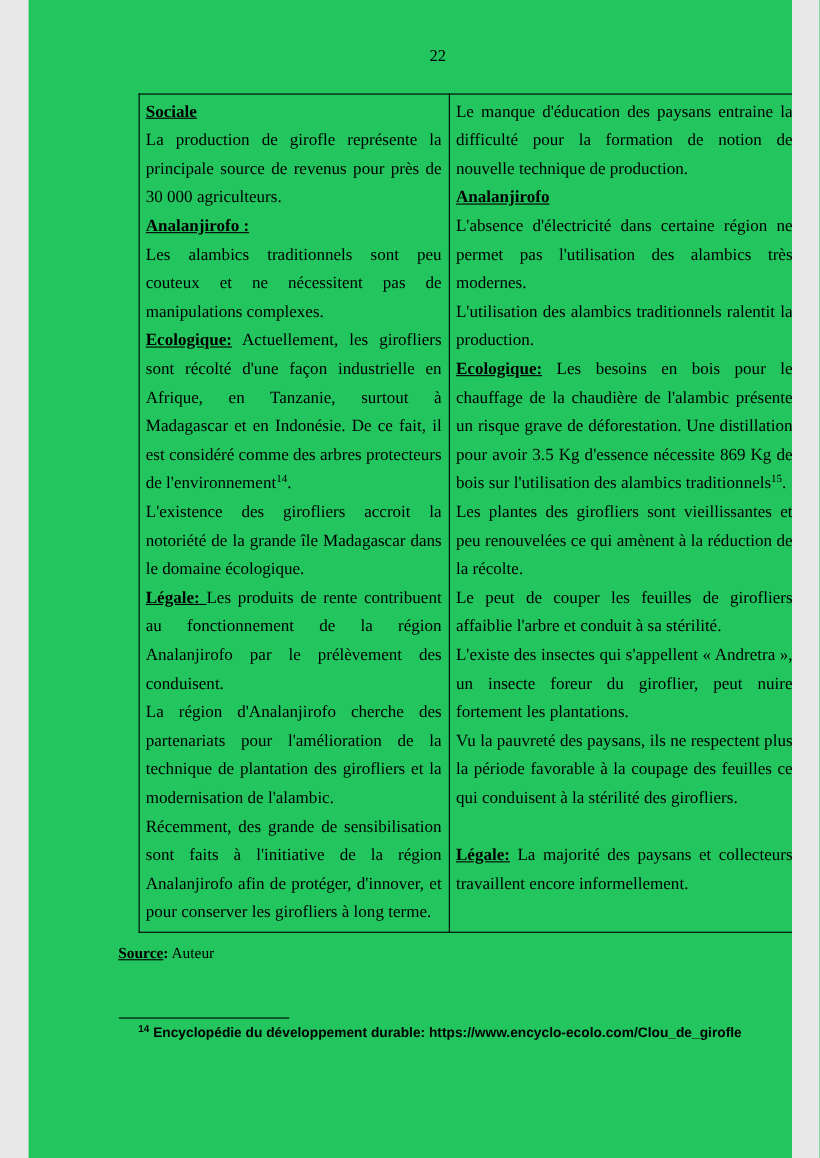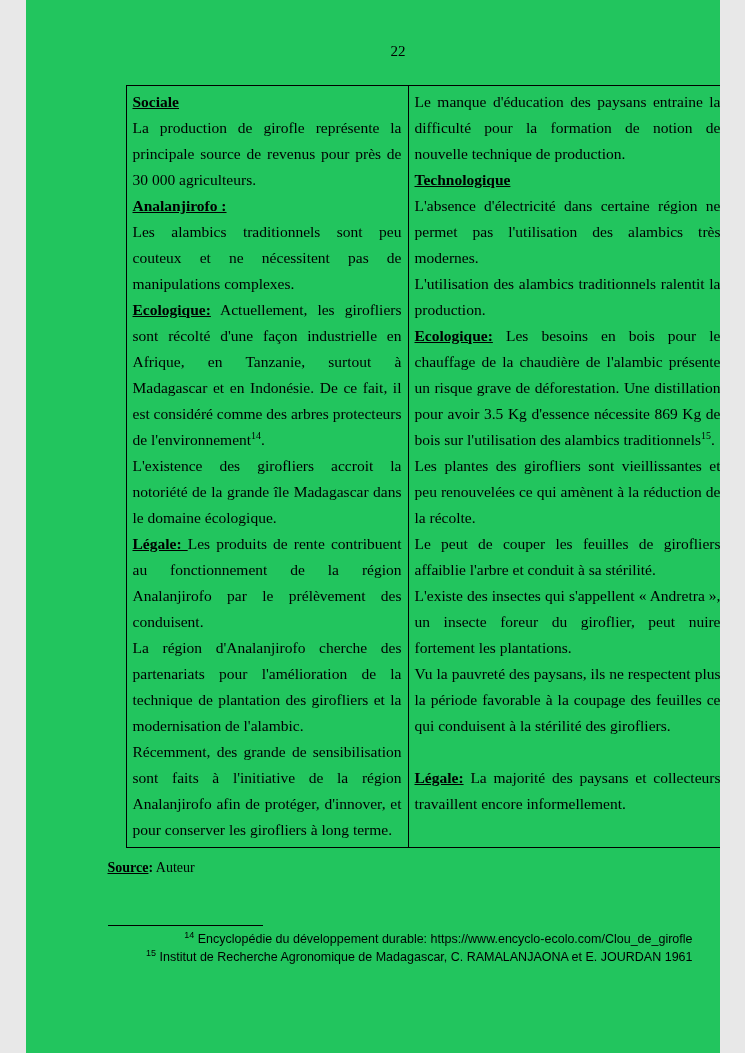--- a/index.html
+++ b/index.html
@@ -72,21 +72,21 @@
   }
   .footnotes {
     position: absolute;
     left: 82px;
     top: 930px;
     width: 585px;
     font-family: "Liberation Sans", sans-serif;
     font-size: 12.5px;
     line-height: 18px;
   }
-  .footnotes .para { text-align: right; }
+  .footnotes .para { text-align: center; font-weight: bold; }
   .footnotes sup { font-size: 9px; }
 </style>
 </head>
 <body>
 
 <div class="page">
 
   <div class="page-number">22</div>
 
   <table class="doc-table">
@@ -98,37 +98,36 @@
             <div class="para"><span class="b u">Analanjirofo :</span></div>
             <div class="para"><span>Les alambics traditionnels sont peu couteux et ne nécessitent pas de manipulations complexes.</span></div>
             <div class="para"><span class="b u">Ecologique:</span><span> Actuellement, les girofliers sont récolté d'une façon industrielle en Afrique, en Tanzanie, surtout à Madagascar et en Indonésie. De ce fait, il est considéré comme des arbres protecteurs de l'environnement</span><sup>14</sup><span>.</span></div>
             <div class="para"><span>L'existence des girofliers accroit la notoriété de la grande île Madagascar dans le domaine écologique.</span></div>
             <div class="para"><span class="b u">Légale: </span><span>Les produits de rente contribuent au fonctionnement de la région Analanjirofo par le prélèvement des conduisent.</span></div>
             <div class="para"><span>La région d'Analanjirofo cherche des partenariats pour l'amélioration de la technique de plantation des girofliers et la modernisation de l'alambic.</span></div>
             <div class="para"><span>Récemment, des grande de sensibilisation sont faits à l'initiative de la région Analanjirofo afin de protéger, d'innover, et pour conserver les girofliers à long terme.</span></div>
           </td>
       <td class="cell-right">
             <div class="para"><span>Le manque d'éducation des paysans entraine la difficulté pour la formation de notion de nouvelle technique de production.</span></div>
-            <div class="para"><span class="b u">Technologique</span></div>
+            <div class="para"><span class="b u">Analanjirofo</span></div>
             <div class="para"><span>L'absence d'électricité dans certaine région ne permet  pas l'utilisation des alambics très modernes.</span></div>
             <div class="para"><span>L'utilisation des alambics traditionnels ralentit la production.</span></div>
             <div class="para"><span class="b u">Ecologique:</span><span> Les besoins en bois pour le chauffage de la chaudière de l'alambic présente un risque grave de déforestation. Une distillation pour avoir 3.5 Kg d'essence nécessite 869 Kg de bois sur l'utilisation des alambics traditionnels</span><sup>15</sup><span>.</span></div>
             <div class="para"><span>Les plantes des girofliers sont vieillissantes et peu renouvelées ce qui amènent à la réduction de la récolte.</span></div>
             <div class="para"><span>Le peut de couper les feuilles de girofliers affaiblie l'arbre et conduit à sa stérilité.</span></div>
             <div class="para"><span>L'existe des insectes qui s'appellent  « Andretra », un insecte foreur du giroflier, peut nuire fortement les plantations.</span></div>
             <div class="para"><span>Vu la pauvreté des paysans, ils ne respectent plus la période favorable à la coupage des feuilles ce qui conduisent à la stérilité des girofliers.</span></div>
             <div class="para">&nbsp;</div>
             <div class="para"><span class="b u">Légale:</span><span> La majorité des paysans et collecteurs travaillent encore informellement.</span></div>
           </td>
     </tr>
   </tbody>
     </table>
 
   <div class="source-line"><span class="b u">Source</span><span class="b">:</span><span> Auteur</span></div>
 
   <div class="footnote-sep"></div>
 
   <div class="footnotes">
       <div class="para"><sup>14</sup><span> Encyclopédie du développement durable: https://www.encyclo-ecolo.com/Clou_de_girofle</span></div>
-      <div class="para"><sup>15</sup><span> Institut de Recherche Agronomique de Madagascar, C. RAMALANJAONA et E. JOURDAN 1961</span></div>
     </div>
 
 </div>
 
 </body></html>

